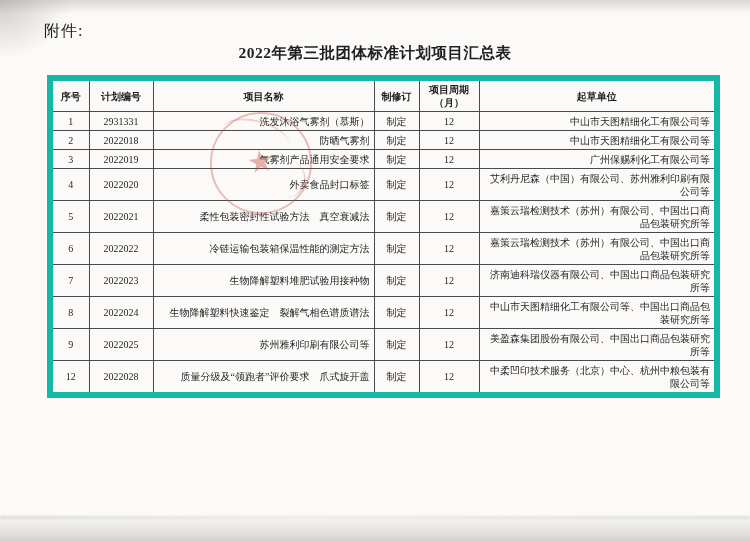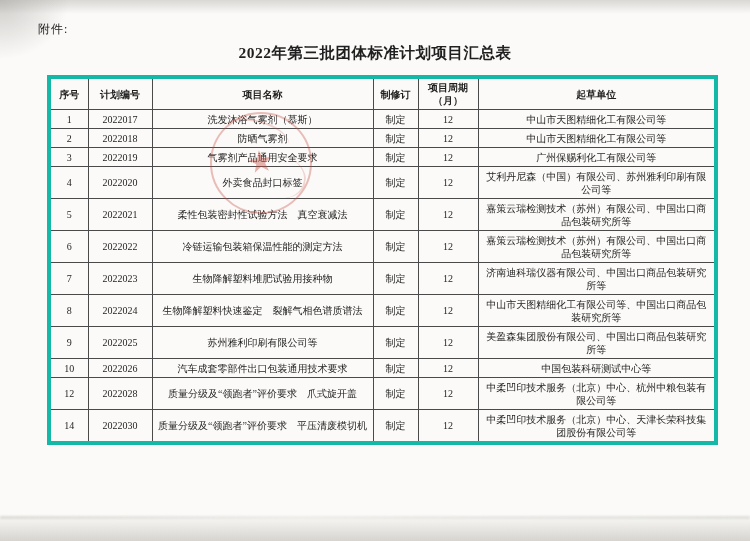--- a/index.html
+++ b/index.html
@@ -13,36 +13,36 @@
   .scan-shade-top{position:absolute;left:0;top:0;width:100%;height:14px;
     background:linear-gradient(180deg,rgba(190,188,184,.55),rgba(190,188,184,0));pointer-events:none;}
   .scan-shade-topleft{position:absolute;left:0;top:0;width:70px;height:60px;
     background:radial-gradient(ellipse at 0 0,rgba(160,158,154,.5),rgba(160,158,154,0) 70%);pointer-events:none;}
   .scan-shade-bottom{position:absolute;left:0;bottom:0;width:100%;height:26px;
     background:linear-gradient(0deg,rgba(190,186,180,.6),rgba(190,186,180,0));pointer-events:none;}
   .scan-crease{position:absolute;left:0;top:516px;width:100%;height:3px;
     background:linear-gradient(90deg,rgba(170,168,162,.35),rgba(170,168,162,.12) 40%,rgba(170,168,162,.3));
     filter:blur(1px);pointer-events:none;}
 
-  .attachment{position:absolute;left:38px;top:21px;font-size:12px;letter-spacing:1px;}
+  .attachment{position:absolute;left:44px;top:21px;font-size:16px;letter-spacing:1px;}
   .doc-title{position:absolute;left:0;top:43px;width:750px;text-align:center;
     font-size:15.5px;font-weight:bold;letter-spacing:.5px;}
 
   table.summary{position:absolute;left:47px;top:75px;width:667px;
     border-collapse:collapse;table-layout:fixed;}
   table.summary th,table.summary td{
     border:1px solid #4a4a4a;
     font-size:10px;line-height:13px;
     padding:2.5px 4px;vertical-align:middle;
     overflow:hidden;word-break:break-all;
   }
-  table.summary{border:4px solid #14b8a6;}
+  table.summary{border:6px solid #14b8a6;}
   table.summary th{font-weight:bold;height:17px;text-align:center;padding:2px 2px;}
   td.c-center{text-align:center;}
-  td.c-left{text-align:center;}
+  td.c-left{text-align:right;}
 
   
   .seal{position:absolute;left:210px;top:112px;width:98px;height:98px;
     border:2.5px solid rgba(197,70,58,.34);border-radius:50%;
     pointer-events:none;filter:blur(.4px);}
   .seal .star{position:absolute;left:50%;top:50%;transform:translate(-52%,-55%) rotate(-8deg);
     font-size:30px;color:rgba(197,70,58,.40);font-family:"DejaVu Sans",sans-serif;}
   .seal .arc-a{position:absolute;left:8px;top:6px;width:70px;height:34px;
     border-top:2px solid rgba(197,70,58,.22);border-radius:50%;transform:rotate(14deg);}
   .seal .arc-b{position:absolute;right:4px;bottom:14px;width:44px;height:40px;
@@ -74,21 +74,21 @@
       <th>计划编号</th>
       <th>项目名称</th>
       <th>制修订</th>
       <th>项目周期（月）</th>
       <th>起草单位</th>
     </tr>
   </thead>
   <tbody>
       <tr>
     <td class="c-center">1</td>
-    <td class="c-center">2022017</td>
+    <td class="c-center">2931331</td>
     <td class="c-left">洗发沐浴气雾剂（慕斯）</td>
     <td class="c-center">制定</td>
     <td class="c-center">12</td>
     <td class="c-left">中山市天图精细化工有限公司等</td>
   </tr>
       <tr>
     <td class="c-center">2</td>
     <td class="c-center">2022018</td>
     <td class="c-left">防晒气雾剂</td>
     <td class="c-center">制定</td>
@@ -145,42 +145,26 @@
   </tr>
       <tr>
     <td class="c-center">9</td>
     <td class="c-center">2022025</td>
     <td class="c-left">苏州雅利印刷有限公司等</td>
     <td class="c-center">制定</td>
     <td class="c-center">12</td>
     <td class="c-left">美盈森集团股份有限公司、中国出口商品包装研究所等</td>
   </tr>
       <tr>
-    <td class="c-center">10</td>
-    <td class="c-center">2022026</td>
-    <td class="c-left">汽车成套零部件出口包装通用技术要求</td>
-    <td class="c-center">制定</td>
-    <td class="c-center">12</td>
-    <td class="c-left">中国包装科研测试中心等</td>
-  </tr>
-      <tr>
     <td class="c-center">12</td>
     <td class="c-center">2022028</td>
     <td class="c-left">质量分级及“领跑者”评价要求　爪式旋开盖</td>
     <td class="c-center">制定</td>
     <td class="c-center">12</td>
     <td class="c-left">中柔凹印技术服务（北京）中心、杭州中粮包装有限公司等</td>
-  </tr>
-      <tr>
-    <td class="c-center">14</td>
-    <td class="c-center">2022030</td>
-    <td class="c-left">质量分级及“领跑者”评价要求　平压清废模切机</td>
-    <td class="c-center">制定</td>
-    <td class="c-center">12</td>
-    <td class="c-left">中柔凹印技术服务（北京）中心、天津长荣科技集团股份有限公司等</td>
   </tr>
     </tbody>
 </table>
 
 <div class="seal">
   <div class="arc-a"></div>
   <div class="arc-b"></div>
   <div class="star">★</div>
 </div>
 

